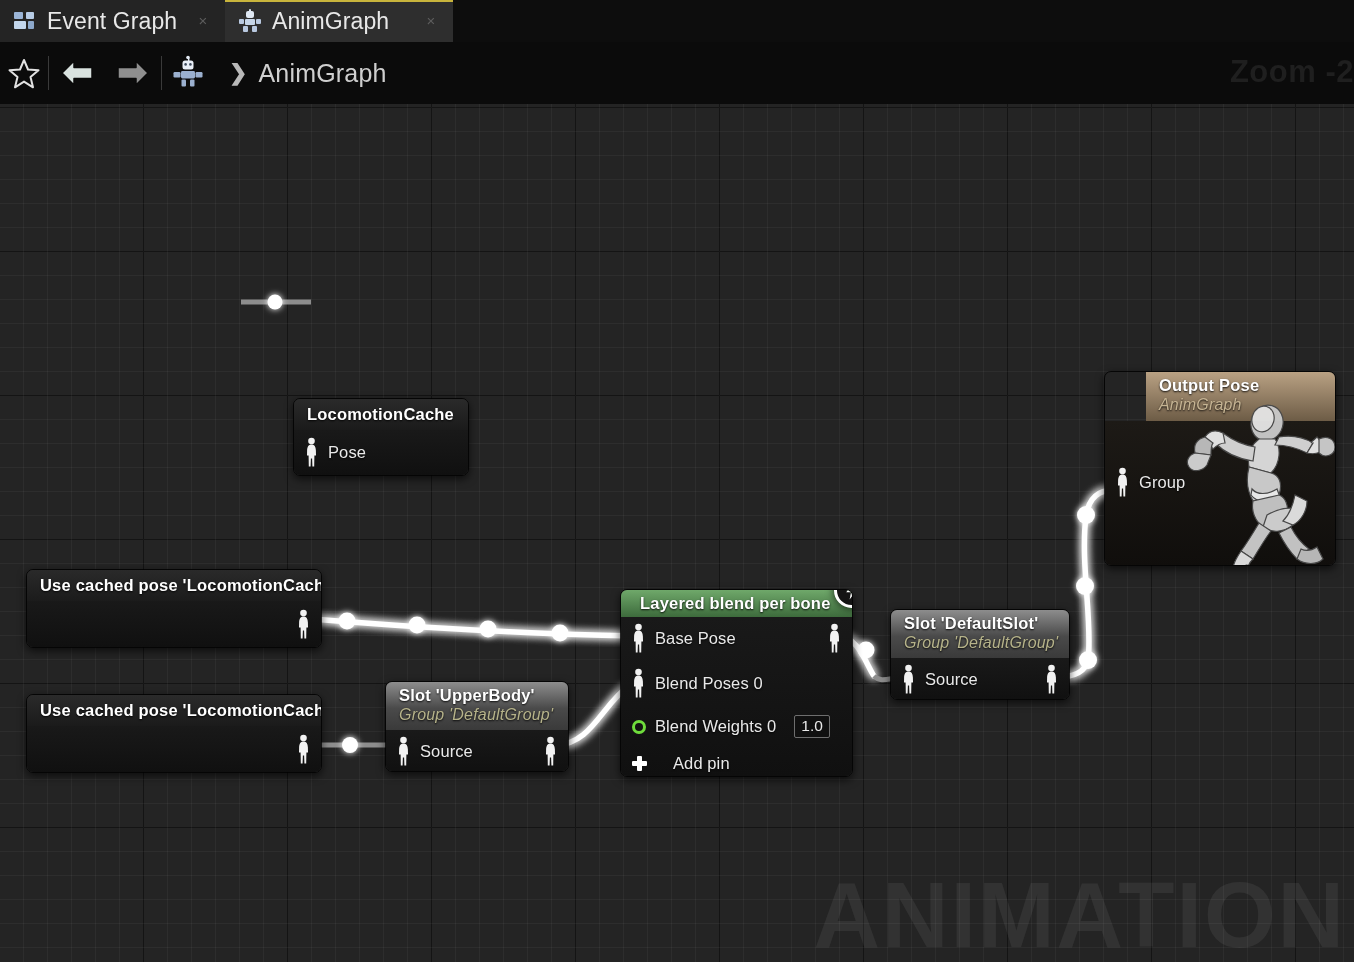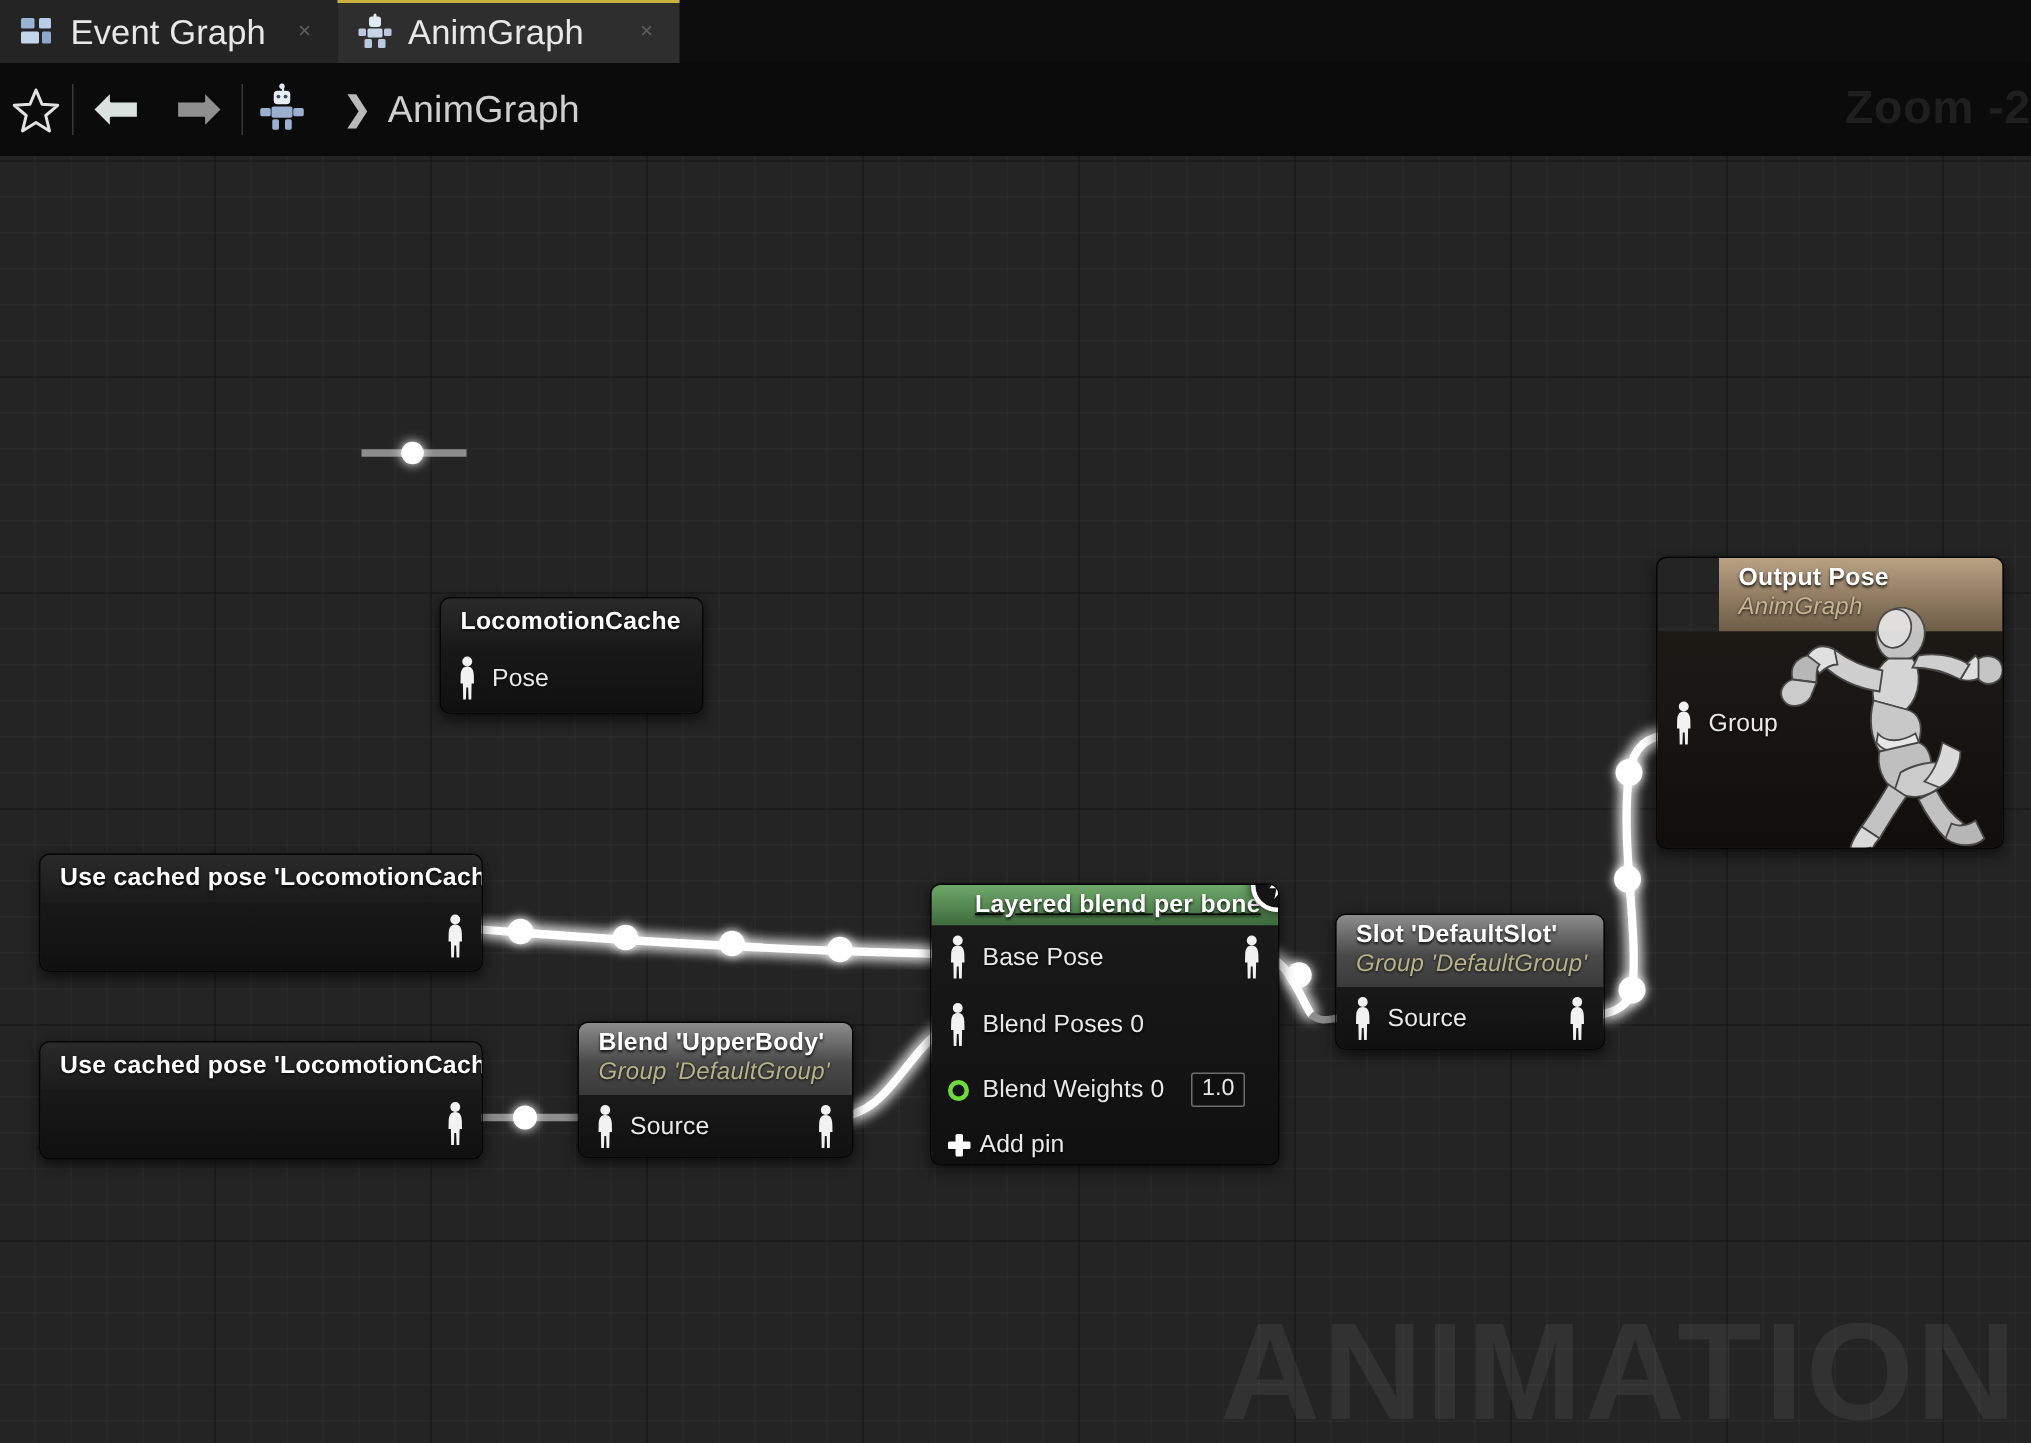--- a/index.html
+++ b/index.html
@@ -421,21 +421,21 @@
               <circle cx="7.5" cy="4" r="3.3" fill="#f2f2f2"></circle>
               <path d="M7.5,7.4 C4.2,7.4 3.2,10 3.1,13.6 L3.0,18.6 L4.6,18.6 L4.8,29.4 L6.6,29.4 L6.9,21.4 L8.1,21.4 L8.4,29.4 L10.2,29.4 L10.4,18.6 L12.0,18.6 L11.9,13.6 C11.8,10 10.8,7.4 7.5,7.4 Z" fill="#f2f2f2"></path>
             </svg>
           </span>
         </div>
       </div>
     </div>
 
     <div class="node" style="left:385px; top:577px; width:184px; height:91px;">
       <div class="node-head head-grey" style="height:48px; padding-top:4px;">
-        <div class="node-title">Blend 'UpperBody'</div>
+        <div class="node-title">Slot 'UpperBody'</div>
         <div class="node-sub">Group 'DefaultGroup'</div>
       </div>
       <div class="node-body body-dark" style="height:43px;">
         <div class="pin-row" style="position:absolute; left:10px; top:6px; gap:9px;">
           <span class="pin-pose">
             <svg width="15" height="30" viewBox="0 0 15 30">
               <circle cx="7.5" cy="4" r="3.3" fill="#f2f2f2"></circle>
               <path d="M7.5,7.4 C4.2,7.4 3.2,10 3.1,13.6 L3.0,18.6 L4.6,18.6 L4.8,29.4 L6.6,29.4 L6.9,21.4 L8.1,21.4 L8.4,29.4 L10.2,29.4 L10.4,18.6 L12.0,18.6 L11.9,13.6 C11.8,10 10.8,7.4 7.5,7.4 Z" fill="#f2f2f2"></path>
             </svg>
           </span>
@@ -446,21 +446,21 @@
             <svg width="15" height="30" viewBox="0 0 15 30">
               <circle cx="7.5" cy="4" r="3.3" fill="#f2f2f2"></circle>
               <path d="M7.5,7.4 C4.2,7.4 3.2,10 3.1,13.6 L3.0,18.6 L4.6,18.6 L4.8,29.4 L6.6,29.4 L6.9,21.4 L8.1,21.4 L8.4,29.4 L10.2,29.4 L10.4,18.6 L12.0,18.6 L11.9,13.6 C11.8,10 10.8,7.4 7.5,7.4 Z" fill="#f2f2f2"></path>
             </svg>
           </span>
         </div>
       </div>
     </div>
 
     <div class="node" style="left:620px; top:485px; width:233px; height:188px;">
-      <div class="node-head head-green" style="height:27px; padding:4px 12px 0 29px;text-decoration:underline;">
+      <div class="node-head head-green" style="height:27px; padding:4px 12px 0 19px;">
         <div class="node-title">Layered blend per bone</div>
       </div>
       <div class="node-body body-dark" style="height:159px;">
 
         <div class="pin-row" style="position:absolute; left:10px; top:6px; gap:9px;">
           <span class="pin-pose">
             <svg width="15" height="30" viewBox="0 0 15 30">
               <circle cx="7.5" cy="4" r="3.3" fill="#f2f2f2"></circle>
               <path d="M7.5,7.4 C4.2,7.4 3.2,10 3.1,13.6 L3.0,18.6 L4.6,18.6 L4.8,29.4 L6.6,29.4 L6.9,21.4 L8.1,21.4 L8.4,29.4 L10.2,29.4 L10.4,18.6 L12.0,18.6 L11.9,13.6 C11.8,10 10.8,7.4 7.5,7.4 Z" fill="#f2f2f2"></path>
             </svg>
@@ -486,21 +486,21 @@
           </span>
           <span class="pin-label">Blend Poses 0</span>
         </div>
 
         <div class="pin-row" style="position:absolute; left:11px; top:98px; gap:9px;">
           <span class="pin-ring"></span>
           <span class="pin-label">Blend Weights 0</span>
           <span class="val-box">1.0</span>
         </div>
 
-        <div class="pin-row" style="position:absolute; left:11px; top:137px; gap:6px;">
+        <div class="pin-row" style="position:absolute; left:11px; top:137px; gap:26px;">
           <span class="plus"></span>
           <span class="pin-label">Add pin</span>
         </div>
       </div>
 
       <div class="fastpath" style="left:auto; right:-17px; top:-17px;">
         <svg width="16" height="18" viewBox="0 0 16 18">
           <path d="M9.6,0.6 L2.2,10.2 L7.0,10.2 L5.6,17.4 L13.4,7.3 L8.4,7.3 Z" fill="#ffffff"></path>
         </svg>
       </div>

